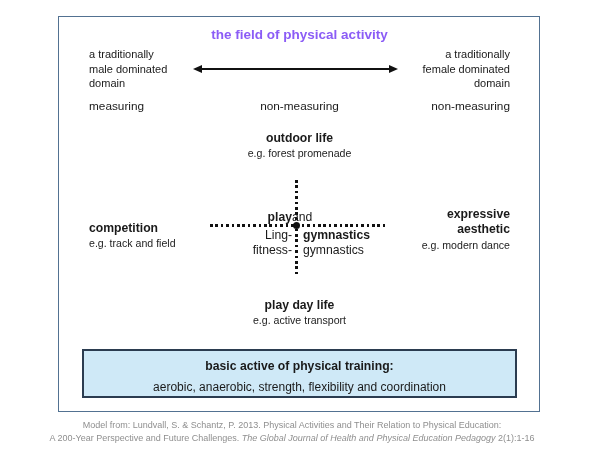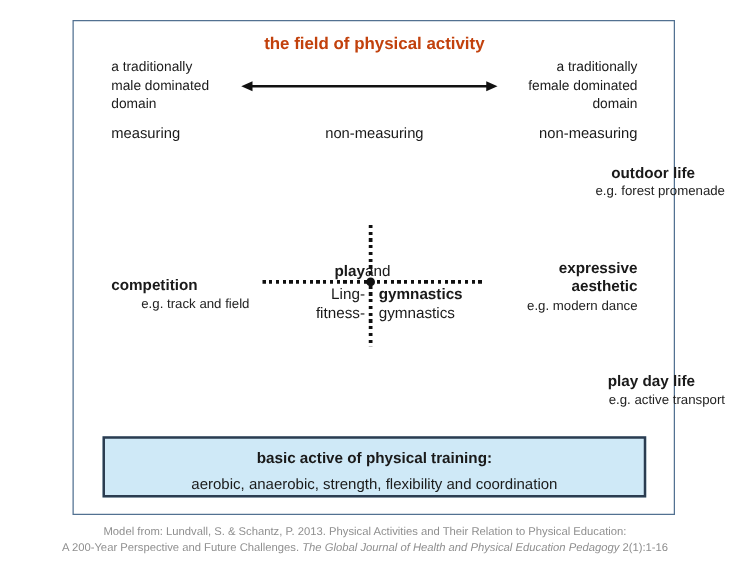--- a/index.html
+++ b/index.html
@@ -19,21 +19,21 @@
     width: 480px; height: 394px;
     border: 1.5px solid #527191;
     background: #ffffff;
   }
 
   .title {
     left: 58px; top: 27px; width: 483px;
     text-align: center;
     font-weight: bold;
     font-size: 13.5px;
-    color: #c2410c;
+    color: #8b5cf6;
   }
 
   .pole { font-size: 11px; line-height: 14.5px; white-space: pre-line; }
   .pole-left  { left: 89px; top: 47px; text-align: left; }
   .pole-right { right: 90px; top: 47px; text-align: right; }
 
   .arrow { left: 193px; top: 64px; width: 205px; height: 10px; }
   .arrow .shaft {
     position: absolute; left: 6px; right: 6px; top: 4px;
     height: 1.6px; background: #111;
@@ -52,22 +52,22 @@
     border-bottom: 4.5px solid transparent;
     border-left: 9px solid #111;
   }
 
   .measure { font-size: 11.8px; top: 99px; }
   .measure-left   { left: 89px; }
   .measure-center { left: 58px; width: 483px; text-align: center; }
   .measure-right  { right: 90px; text-align: right; }
 
   .quad-label { font-weight: bold; font-size: 12.2px; }
-  .quad-example { font-size: 10.6px; color: #222; padding-left: 24px; }
-  .centered { left: 73px; width: 483px; text-align: right; }
+  .quad-example { font-size: 10.6px; color: #222; }
+  .centered { left: 58px; width: 483px; text-align: center; }
 
   .outdoor-label   { top: 131px; }
   .outdoor-example { top: 147px; }
 
   .competition-label   { left: 89px; top: 221px; }
   .competition-example { left: 89px; top: 237px; }
 
   .expressive-label   { right: 90px; top: 207px; text-align: right; white-space: pre-line; line-height: 15px; }
   .expressive-example { right: 90px; top: 239px; text-align: right; }
 

